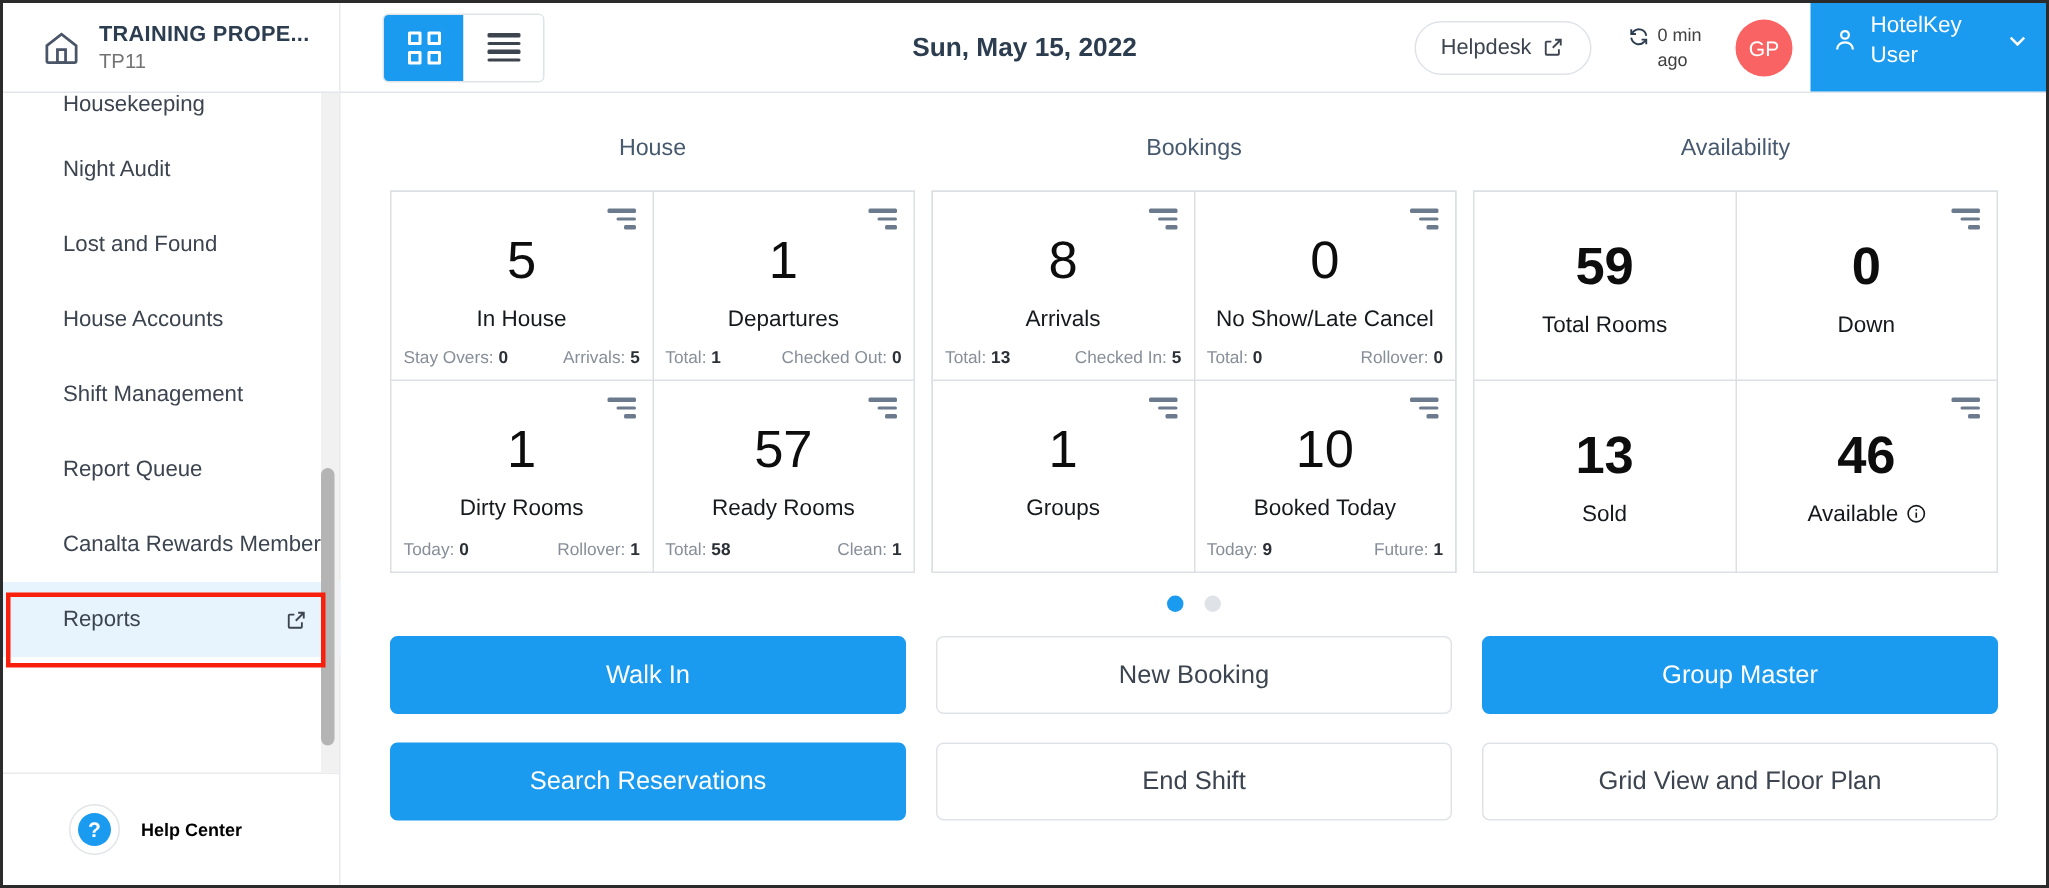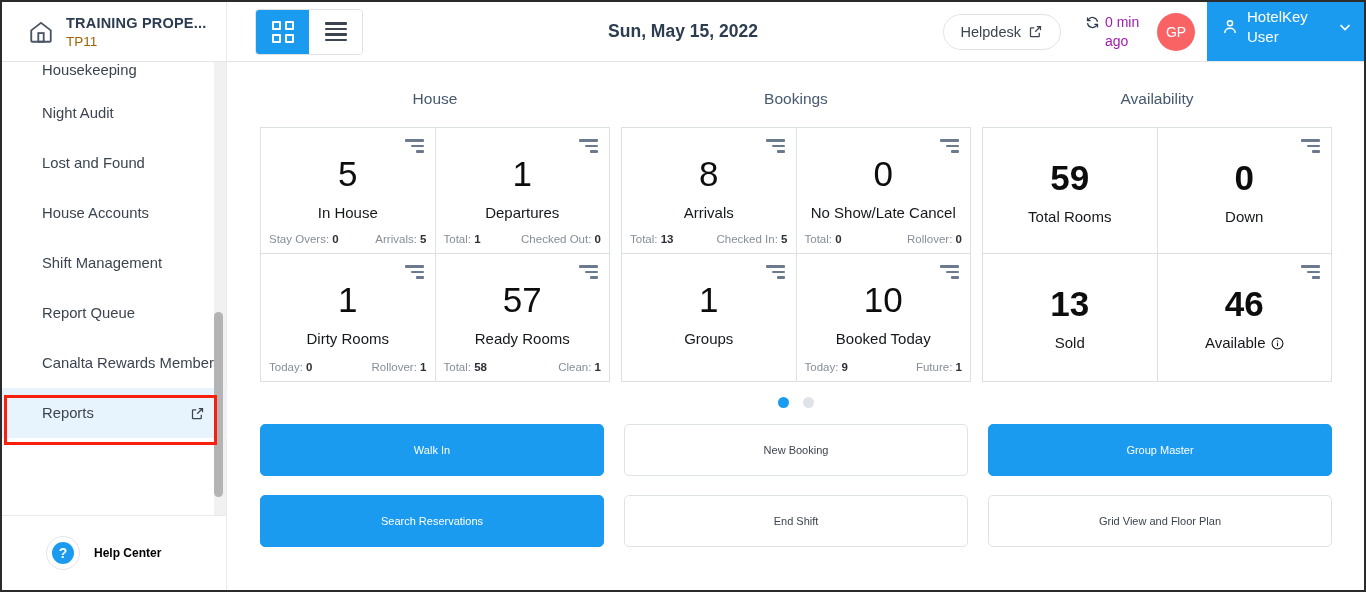--- a/index.html
+++ b/index.html
@@ -30,21 +30,21 @@
     display: flex; align-items: center;
     padding-left: 26px;
     border-right: 1px solid #e8eaed;
   }
   .home-icon { width: 26px; height: 26px; flex: 0 0 26px; color: #4a5568; }
   .brand-text { margin-left: 12px; line-height: 1.1; }
   .brand-title {
     font-size: 14.5px; font-weight: bold; color: #2d3d50;
     letter-spacing: .2px; white-space: nowrap;
   }
-  .brand-sub { font-size: 13.5px; color: #a16207; margin-top: 2px; }
+  .brand-sub { font-size: 13.5px; color: #737373; margin-top: 2px; }
 
   .view-toggle {
     margin-left: 28px;
     display: flex;
     border: 1px solid #dfe3e8;
     border-radius: 4px;
     overflow: hidden;
     height: 46px;
   }
   .vt-btn {
@@ -72,21 +72,21 @@
     display: flex; align-items: center; gap: 7px;
     height: 36px; padding: 0 17px;
     border: 1px solid #dfe3e8; border-radius: 18px;
     background: #fff; color: #3c444f; font-size: 14.5px;
     cursor: pointer; white-space: nowrap;
   }
   .ext-icon { width: 15px; height: 15px; display:block; }
   .refresh-wrap {
     display: flex; align-items: flex-start; gap: 5px;
     margin-left: 24px; width: 62px;
-    color: #a21caf; font-size: 14px; line-height: 1.35;
+    color: #404040; font-size: 12px; line-height: 1.35;
   }
   .refresh-icon { width: 15px; height: 15px; margin-top: 2px; flex: 0 0 15px; }
   .avatar {
     width: 38px; height: 38px; border-radius: 50%;
     background: #fa6364; color: #fff;
     display: flex; align-items: center; justify-content: center;
     font-size: 14px; margin-left: 10px; flex: 0 0 38px;
   }
   .user-chip {
     margin-left: 12px;
@@ -206,21 +206,21 @@
   .dot.active { background: #1a9bf0; }
 
   .actions {
     padding: 16px 32px 0 32px;
     display: grid; grid-template-columns: repeat(3, 1fr);
     gap: 19px 20px;
   }
   .action-btn {
     height: 52px; border-radius: 5px;
     display: flex; align-items: center; justify-content: center;
-    font-size: 11px; cursor: pointer;
+    font-size: 17px; cursor: pointer;
     border: 1px solid #dfe3e8; background: #fff; color: #3c444f;
   }
   .action-btn.primary { background: #1a9bf0; border-color: #1a9bf0; color: #fff; }
 </style>
 </head>
 <body>
 
 <div class="app">
 
   <div class="header">

